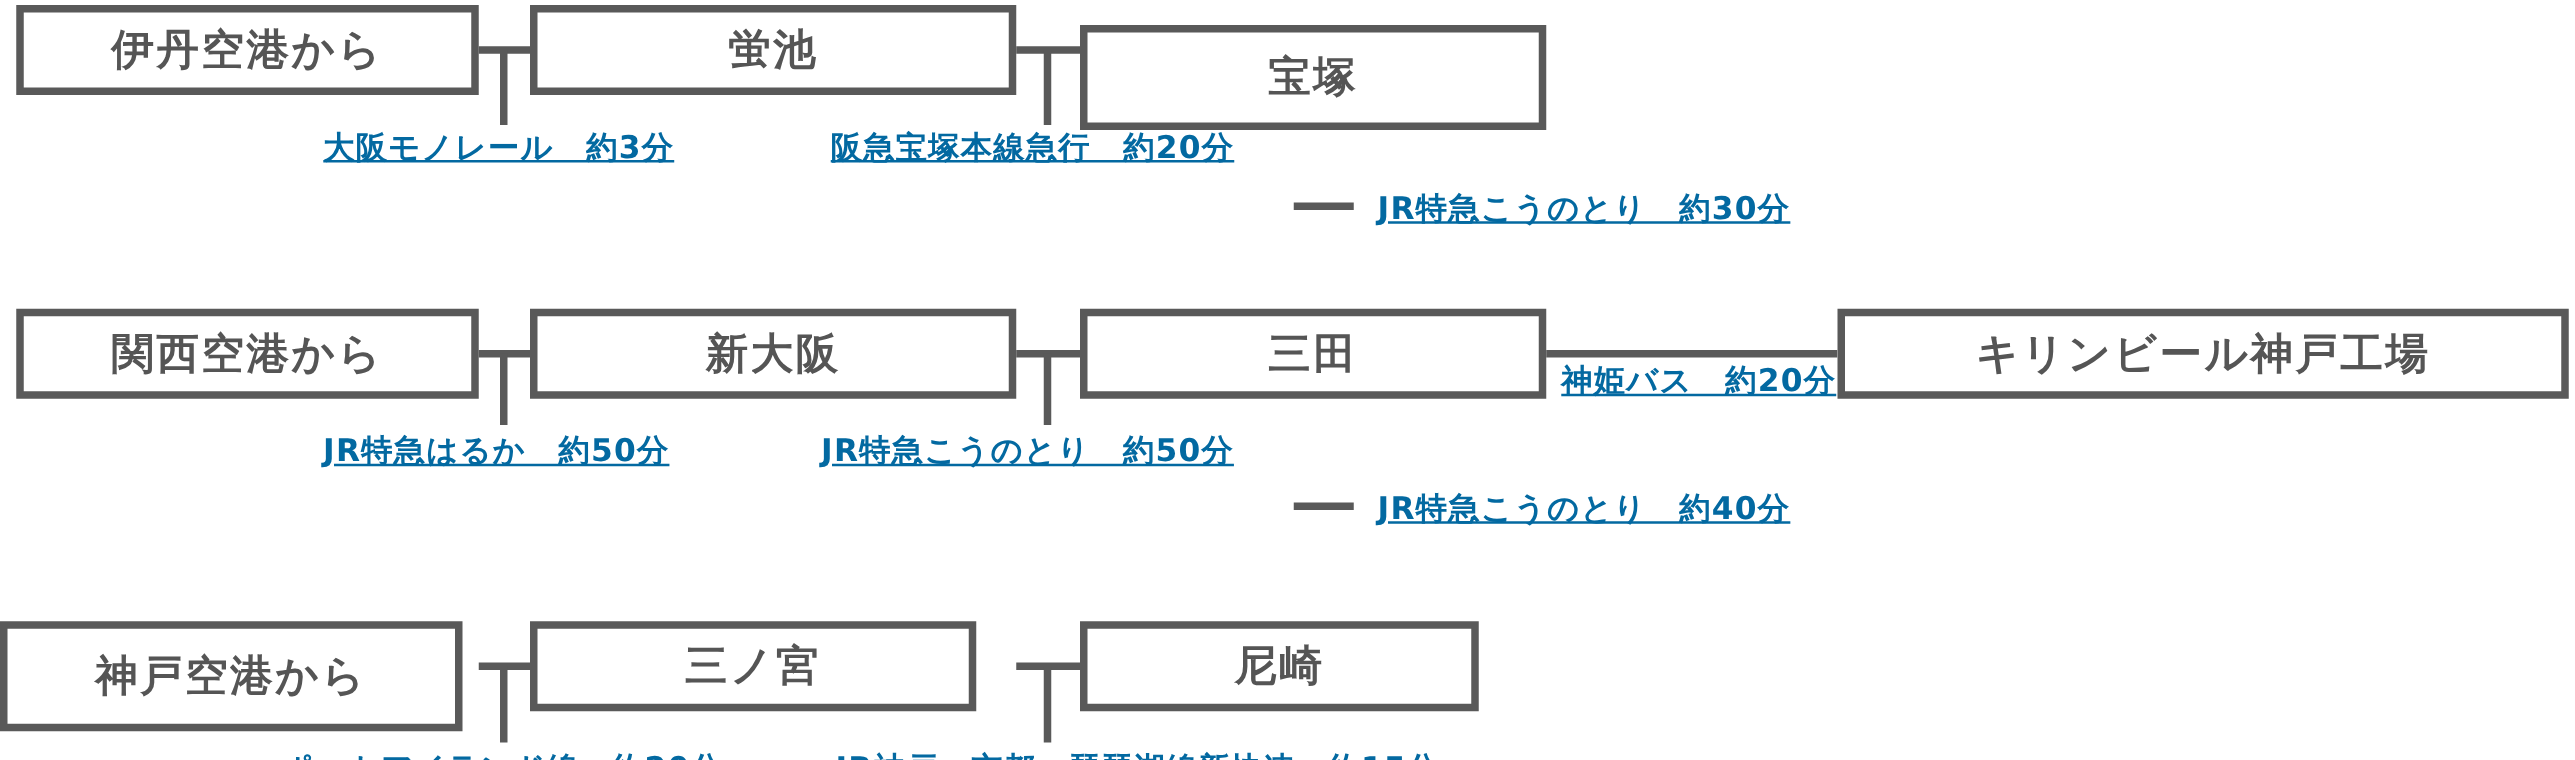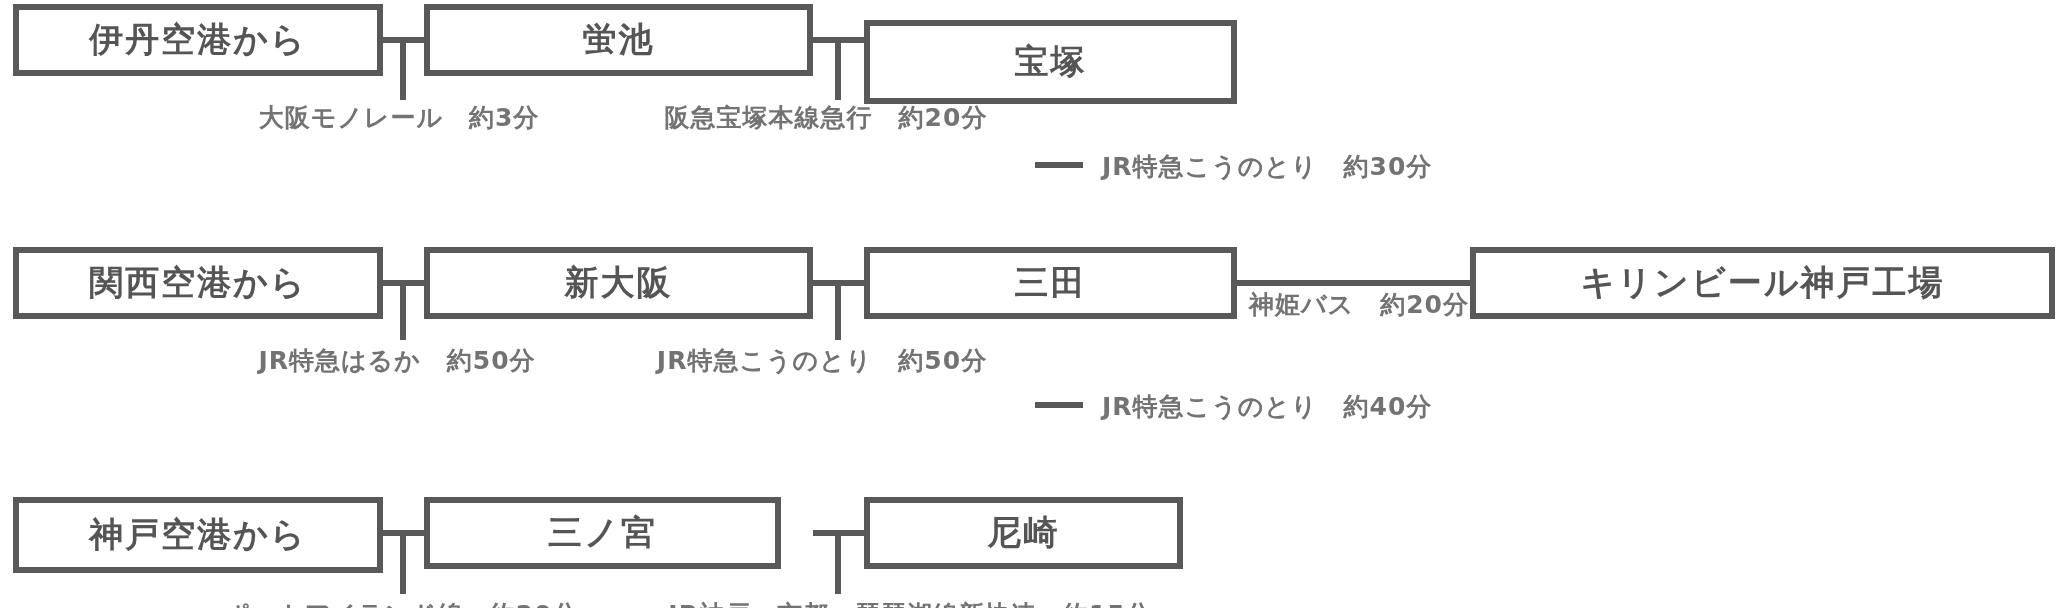--- a/index.html
+++ b/index.html
@@ -9,22 +9,22 @@
   }
   .station-box{
     position:absolute;box-sizing:border-box;border:6px solid #595959;
     display:flex;align-items:center;justify-content:center;
     color:#555555;font-weight:bold;font-size:34px;letter-spacing:2px;
     background:#ffffff;white-space:nowrap;
   }
   .hline{position:absolute;height:6px;background:#595959;}
   .vline{position:absolute;width:6px;background:#595959;}
   .route-label{
-    position:absolute;color:#737373;font-weight:bold;font-size:25px;
-    white-space:nowrap;transform:translateX(-50%);letter-spacing:1px;
+    position:absolute;color:#0369a1;font-weight:bold;font-size:25px;
+    white-space:nowrap;transform:translateX(-50%);letter-spacing:1px;text-decoration:underline;
   }
   .route-label.left-anchor{transform:none;}
 </style>
 </head>
 <body>
 
 <div id="stage">
 
   <div class="station-box" style="left:13px;top:4px;width:370px;height:72px;">
     <span>伊丹空港から</span>
@@ -68,21 +68,21 @@
   <div class="hline" style="left:1237px;top:280px;width:233px;"></div>
   <div class="route-label" style="left:1341px;top:288px;padding-left:36px;">神姫バス　約20分</div>
 
   <div class="station-box" style="left:1470px;top:247px;width:585px;height:72px;">
     <span>キリンビール神戸工場</span>
   </div>
 
   <div class="hline" style="left:1035px;top:402px;width:48px;"></div>
   <div class="route-label left-anchor" style="left:1102px;top:390px;">JR特急こうのとり　約40分</div>
 
-  <div class="station-box" style="left:13px;top:497px;width:370px;height:76px;">
+  <div class="station-box" style="left:0;top:497px;width:370px;height:88px;">
     <span>神戸空港から</span>
   </div>
   <div class="station-box" style="left:424px;top:497px;width:357px;height:72px;text-align:right;">
     <span>三ノ宮</span>
   </div>
   <div class="station-box" style="left:864px;top:497px;width:319px;height:72px;">
     <span>尼崎</span>
   </div>
 
   <div class="hline" style="left:383px;top:530px;width:41px;"></div>

